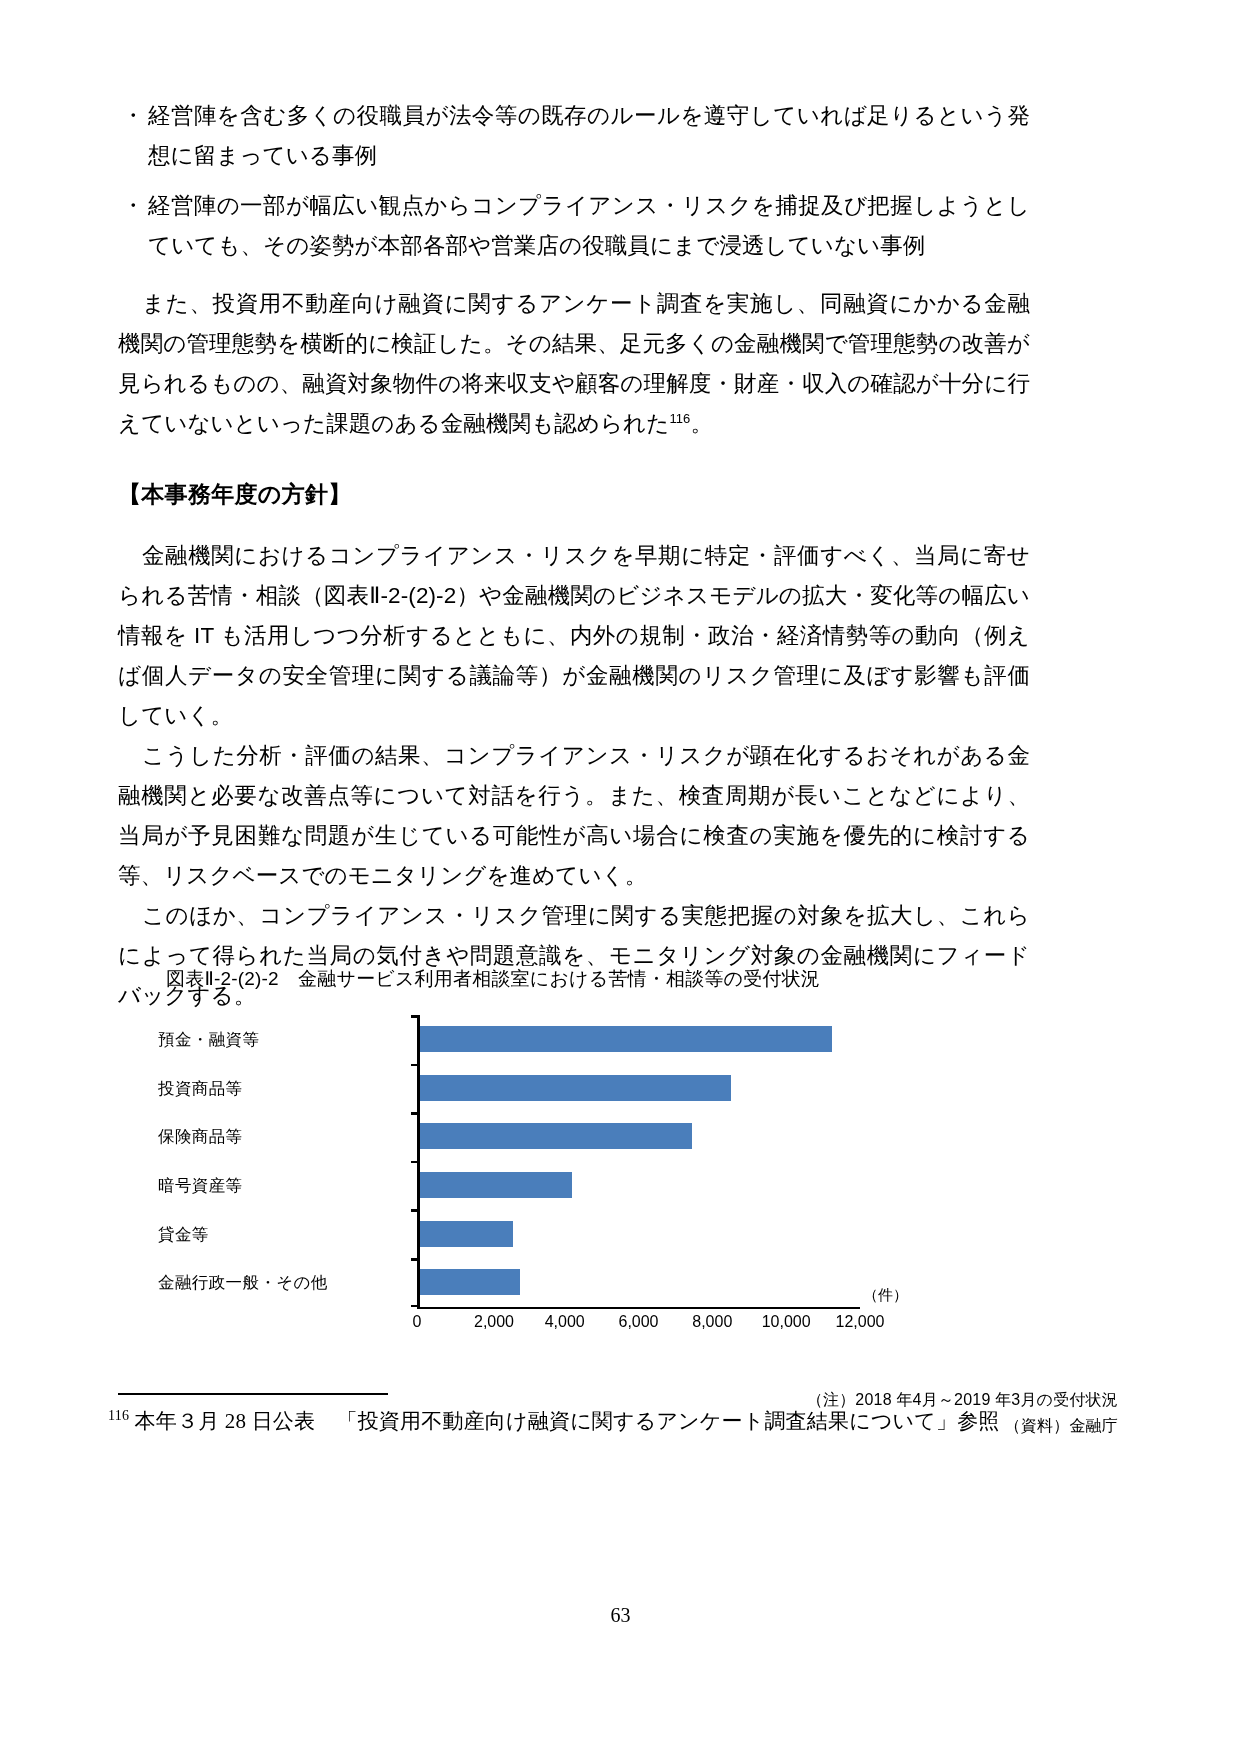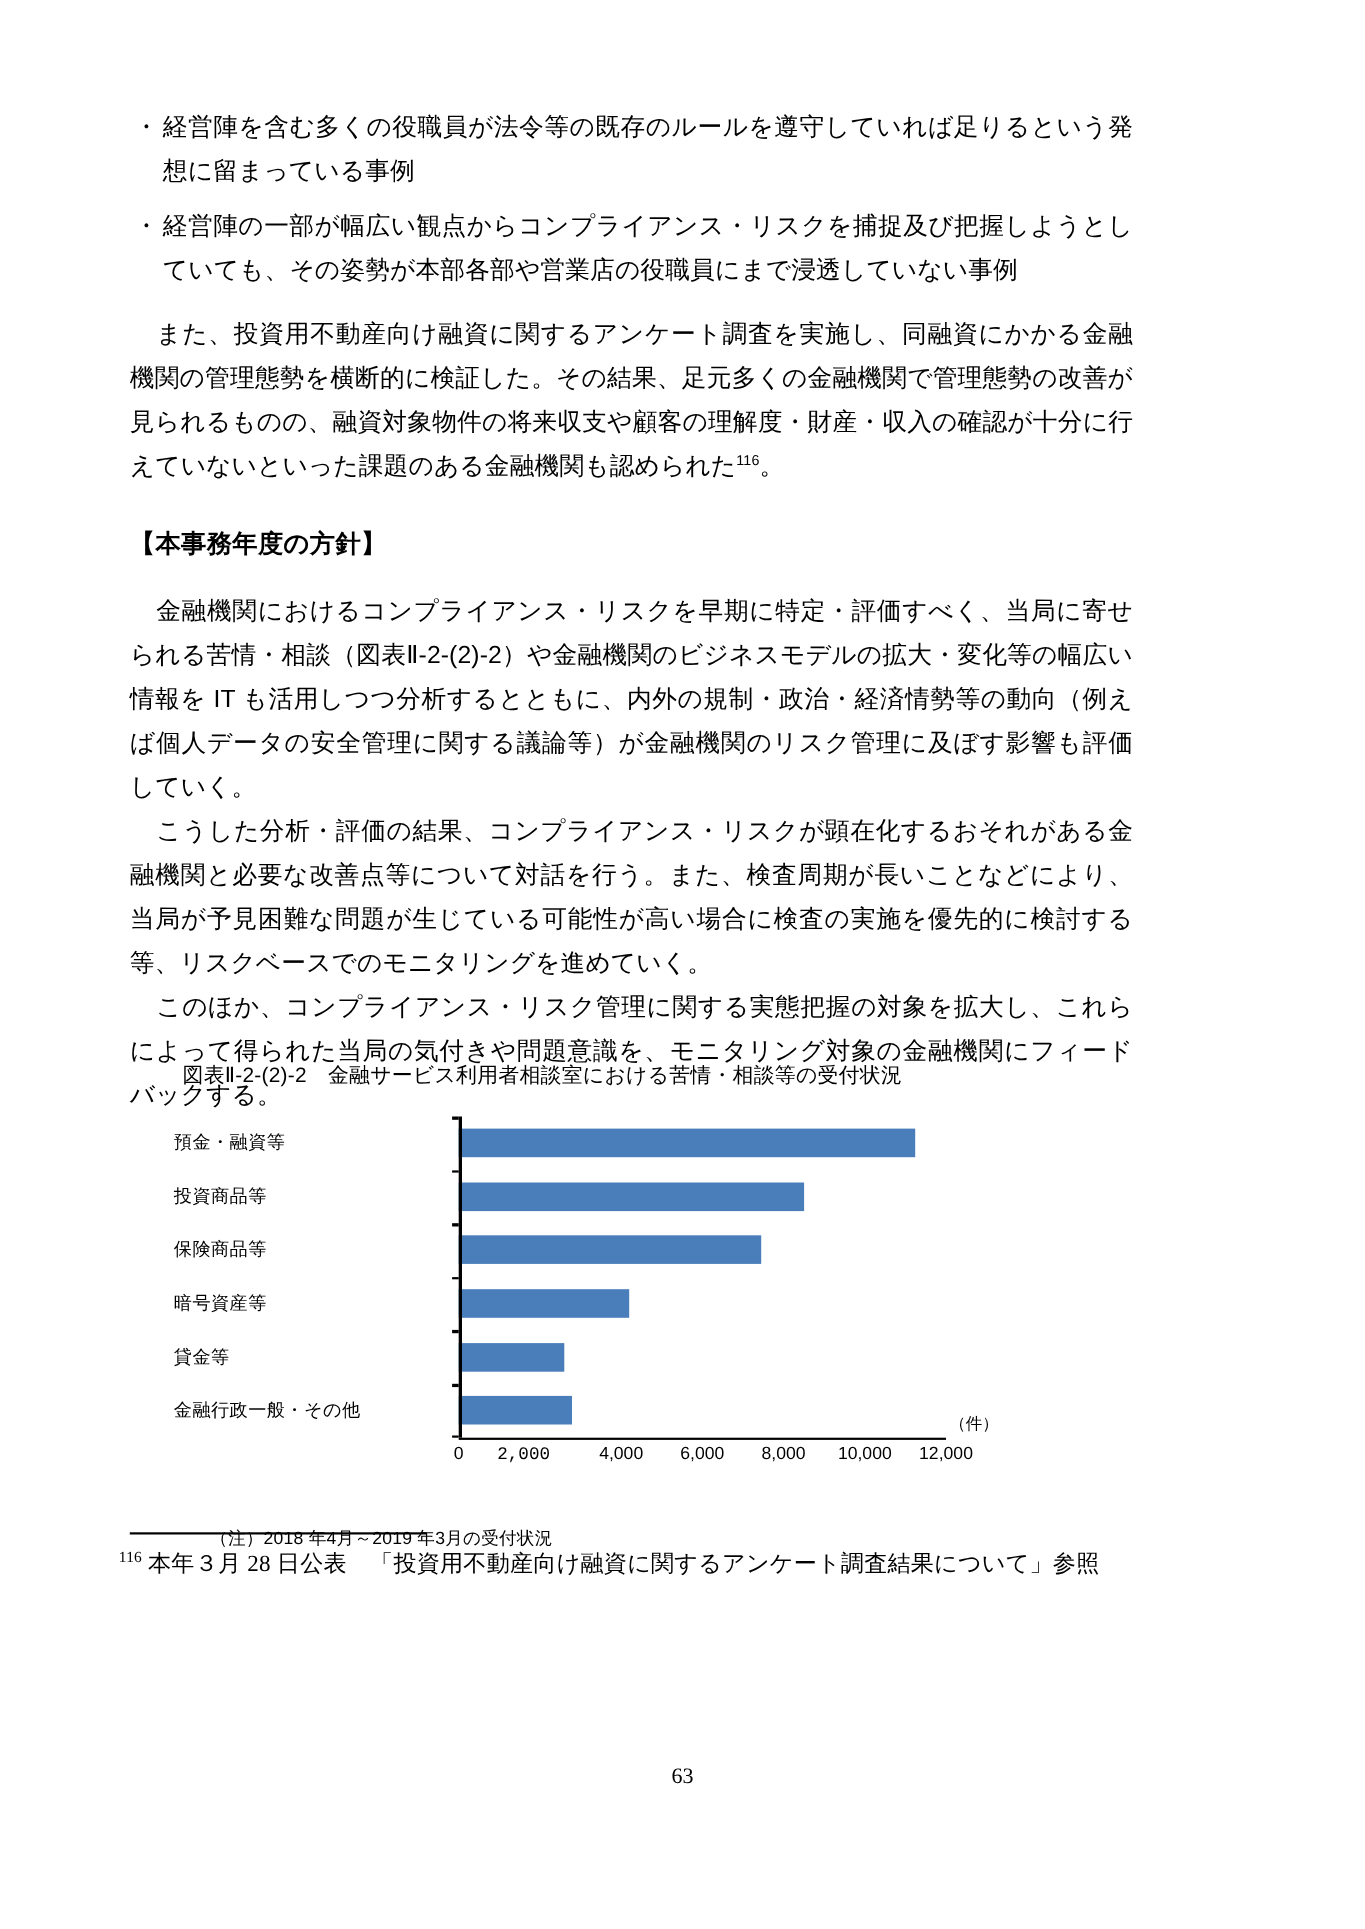--- a/index.html
+++ b/index.html
@@ -181,21 +181,22 @@
     position: absolute;
     left: 705px;
     top: 270px;
     font-size: 15px;
     line-height: 20px;
     white-space: nowrap;
   }
 
   .fig-notes {
     margin-top: 42px;
-    margin-left: 73px;
+    margin-left: 98px;
+    text-align: right;
   }
   .fig-note {
     font-size: 16px;
     line-height: 26px;
     letter-spacing: 0.2px;
     white-space: nowrap;
   }
 
   
   .footnote-rule {
@@ -320,31 +321,32 @@
       <div class="tick" style="top:194.4px;"></div>
       <div class="tick" style="top:243px;"></div>
       <div class="tick" style="top:289.5px;"></div>
 
       <div class="x-axis"></div>
 
       <div class="unit-label">（件）</div>
 
       <div class="xlabels">
         <span class="xlabel" style="left:259px;">0</span>
-        <span class="xlabel" style="left:318px;font-family:Liberation Mono, monospace;">2,000</span>
+        <span class="xlabel" style="left:336px;">2,000</span>
         <span class="xlabel" style="left:406.7px;">4,000</span>
         <span class="xlabel" style="left:480.5px;">6,000</span>
         <span class="xlabel" style="left:554.3px;">8,000</span>
         <span class="xlabel" style="left:628.2px;">10,000</span>
         <span class="xlabel" style="left:702px;">12,000</span>
       </div>
     </div>
 
     <div class="fig-notes">
       <div class="fig-note">（注）2018 年4月～2019 年3月の受付状況</div>
+      <div class="fig-note">（資料）金融庁</div>
     </div>
   </div>
 
   <div class="footnote-rule"></div>
   <div class="footnote">
     <div class="fn-line1"><span class="fn-num">116</span> <span>本年３月 28 日公表　「投資用不動産向け融資に関するアンケート調査結果について」参照</span></div>
   </div>
 
   <div class="page-number">63</div>
 

